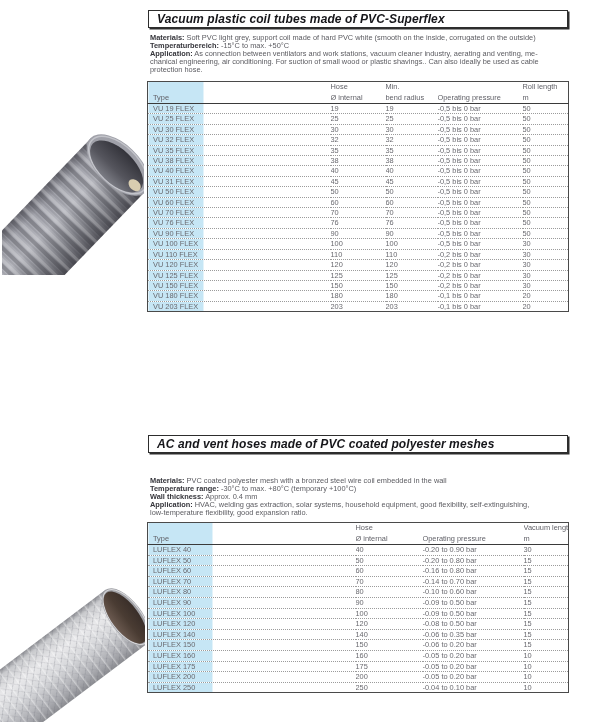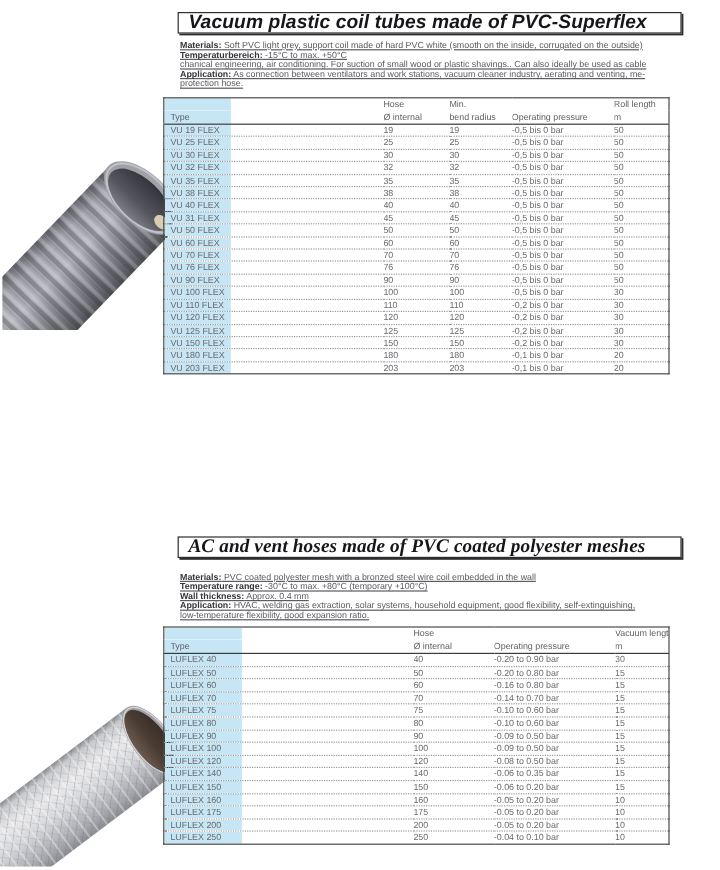--- a/index.html
+++ b/index.html
@@ -9,36 +9,36 @@
   }
 
   
   .title-box {
     position:absolute; left:148px; width:420px; height:18px;
     border:1px solid #2d2d2d; box-shadow:1.5px 1.5px 0 #2d2d2d;
     box-sizing:border-box; display:flex; align-items:center; padding-left:8px;
     background:#ffffff;
   }
   .s1 .title-box { top:10px; }
-  .s2 .title-box { top:447px;font-family:Liberation Serif, serif; }
+  .s2 .title-box { top:435px; }
   .box-title {
-    font-size:16px; font-weight:bold; font-style:italic; color:#16161a;
+    font-size:12px; font-weight:bold; font-style:italic; color:#16161a;
     letter-spacing:.1px; white-space:nowrap;
   }
 
   
   .specs { position:absolute; left:150px; width:420px; }
   .s1 .specs { top:34px; }
   .s2 .specs { top:477px; }
-  .spec-line { font-size:7.4px; line-height:8.1px; color:#5b5b60; white-space:nowrap;text-decoration:underline; }
+  .spec-line { font-size:7.4px; line-height:8.1px; color:#5b5b60; white-space:nowrap; }
   .spec-line b { color:#35353b; }
 
   
   table.spec-table {
-    position:absolute; left:136px; width:421px; table-layout:fixed;
+    position:absolute; left:147px; width:421px; table-layout:fixed;
     border-collapse:collapse; border:1px solid #4a4a4a;
     font-size:7.4px; color:#6a6a70;
   }
   .t1 { top:81px;  --band:55px; }
   .t2 { top:522px; --band:64px; }
   .spec-table td {
     padding:0; white-space:nowrap; overflow:hidden; vertical-align:middle;
   }
   .spec-table td:first-child {
     padding-left:5px;
@@ -64,23 +64,23 @@
     <div class="title-box">
       <span class="box-title">Vacuum plastic coil tubes made of PVC-Superflex</span>
     </div>
 
     <div class="specs">
 
         <div class="spec-line"><b>Materials:</b><span> Soft PVC light grey, support coil made of hard PVC white (smooth on the inside, corrugated on the outside)</span></div>
 
         <div class="spec-line"><b>Temperaturbereich:</b><span> -15°C to max. +50°C</span></div>
 
+        <div class="spec-line"><b>Application:</b><span> As connection between ventilators and work stations, vacuum cleaner industry, aerating and venting, me-</span></div>
+
         <div class="spec-line"><b></b><span>chanical engineering, air conditioning. For suction of small wood or plastic shavings.. Can also ideally be used as cable</span></div>
-
-        <div class="spec-line"><b>Application:</b><span> As connection between ventilators and work stations, vacuum cleaner industry, aerating and venting, me-</span></div>
 
         <div class="spec-line"><b></b><span>protection hose.</span></div>
       </div>
 
     <div class="photo1">
       <svg width="142" height="192" viewBox="0 0 142 192">
         <defs>
           <linearGradient id="tube1" x1="0" y1="0" x2="0" y2="1">
             <stop offset="0" stop-color="#6e6e76"></stop>
             <stop offset="0.16" stop-color="#a2a3ab"></stop>
@@ -398,26 +398,20 @@
             <td>15</td>
           </tr>
 
           <tr class="data-row">
             <td>LUFLEX 70</td>
             <td>70</td>
             <td>-0.14 to 0.70 bar</td>
             <td>15</td>
           </tr>
 
-          <tr class="data-row">
-            <td>LUFLEX 75</td>
-            <td>75</td>
-            <td>-0.10 to 0.60 bar</td>
-            <td>15</td>
-          </tr>
 
           <tr class="data-row">
             <td>LUFLEX 80</td>
             <td>80</td>
             <td>-0.10 to 0.60 bar</td>
             <td>15</td>
           </tr>
 
           <tr class="data-row">
             <td>LUFLEX 90</td>

